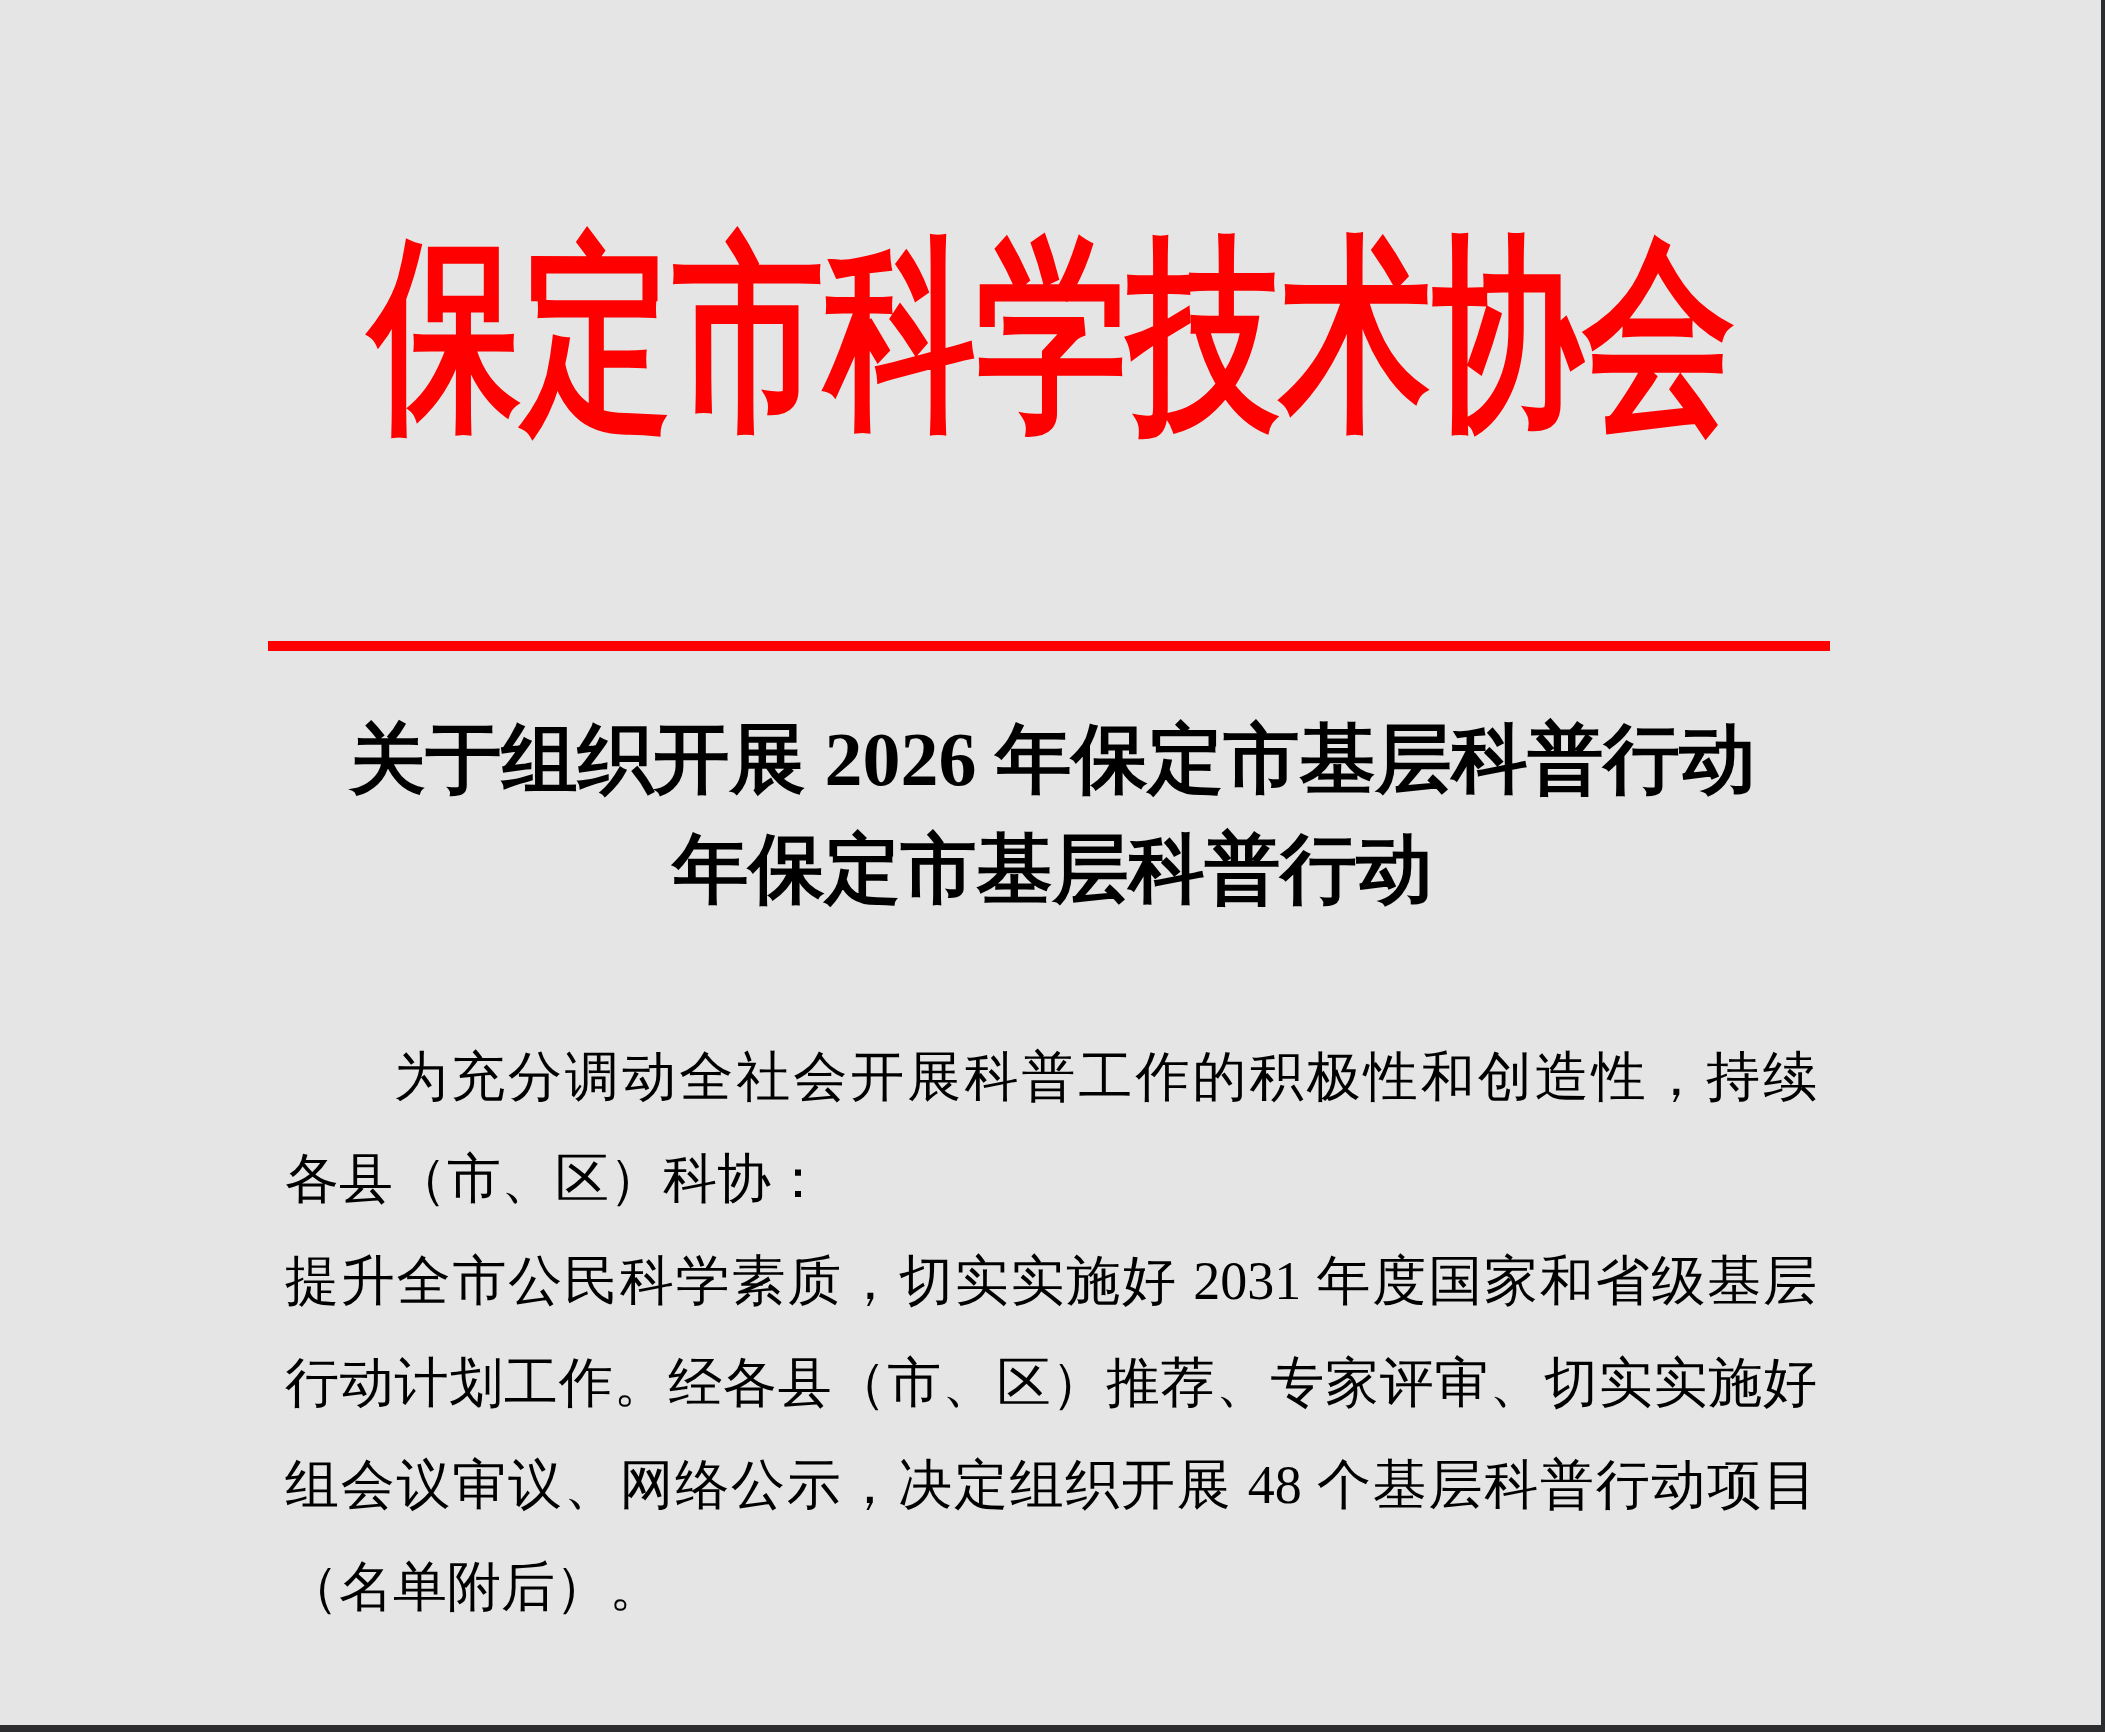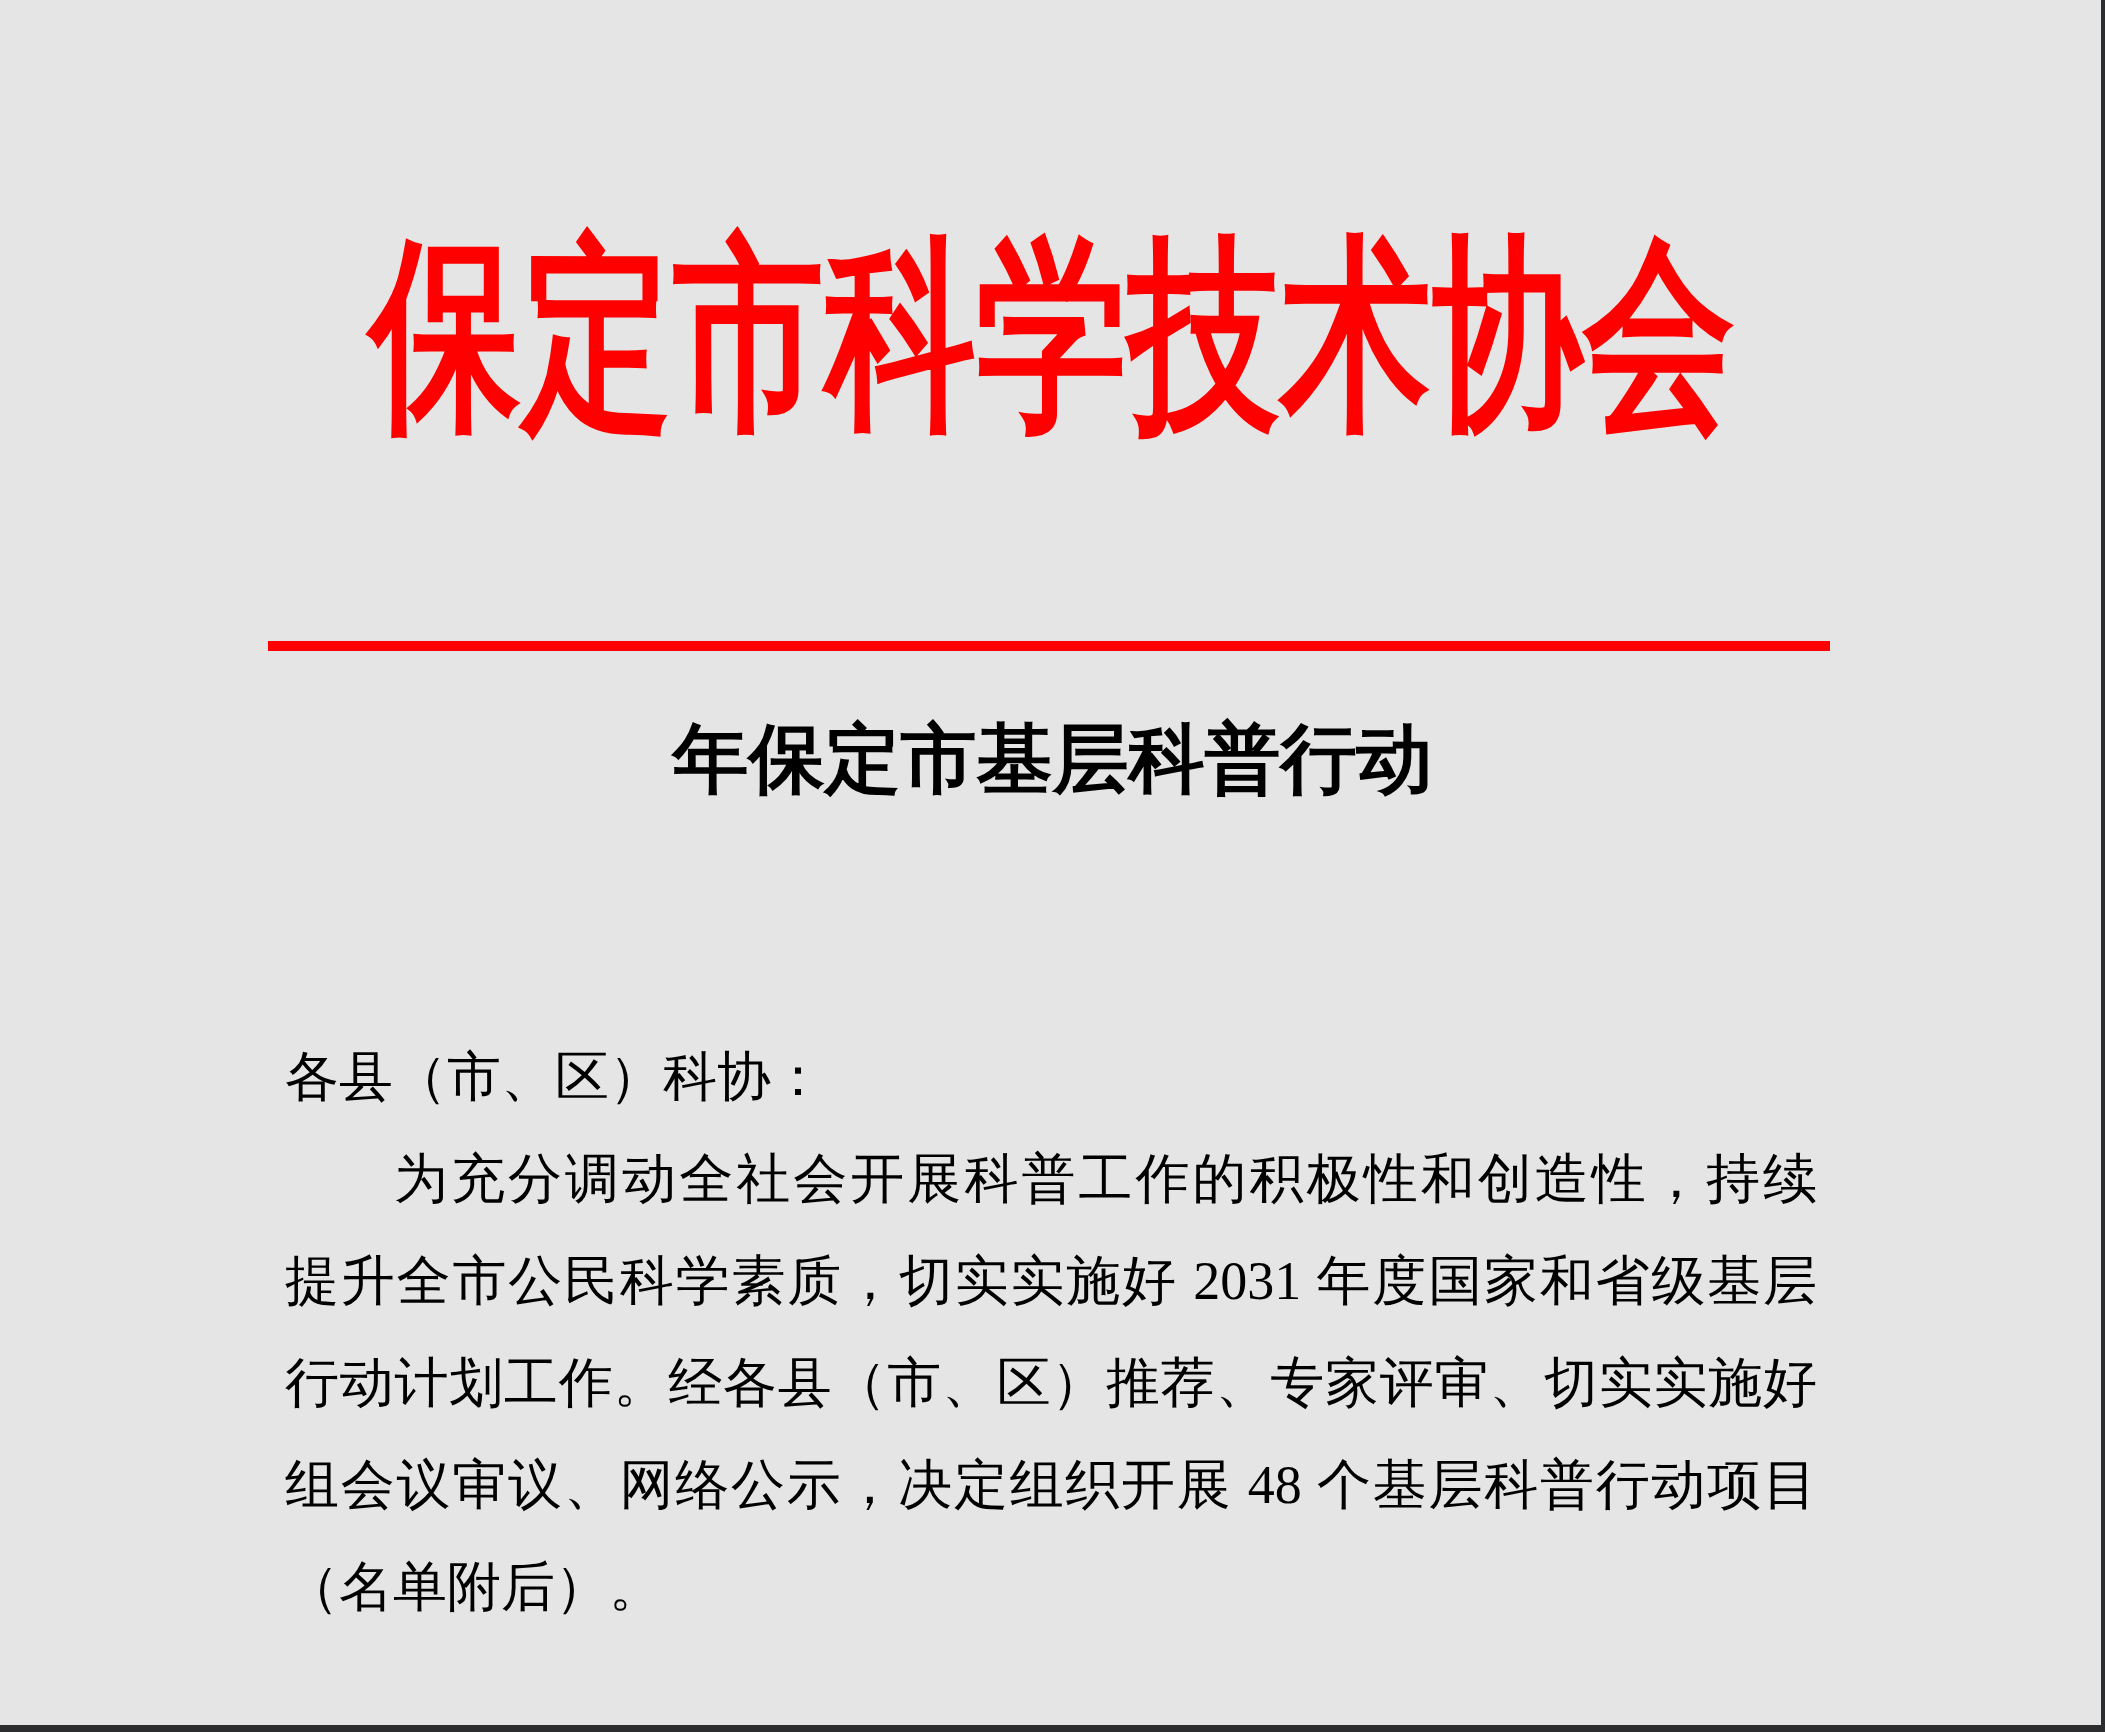--- a/index.html
+++ b/index.html
@@ -100,26 +100,27 @@
 </head>
 <body>
 
 <div class="page">
 
   <div class="org-title">保定市科学技术协会</div>
 
   <div class="red-rule"></div>
 
   <div class="doc-title">
+    <div>关于组织开展 2026 年保定市基层科普行动</div>
     <div>年保定市基层科普行动</div>
   </div>
 
   <div class="body-block">
+    <div class="line just indent2">为充分调动全社会开展科普工作的积极性和创造性，持续</div>
     <div class="line left">各县（市、区）科协：</div>
-    <div class="line just indent2">为充分调动全社会开展科普工作的积极性和创造性，持续</div>
     <div class="line just">提升全市公民科学素质，切实实施好 2031 年度国家和省级基层</div>
     <div class="line just">行动计划工作。经各县（市、区）推荐、专家评审、切实实施好</div>
     <div class="line just">组会议审议、网络公示，决定组织开展 48 个基层科普行动项目</div>
     <div class="line left">（名单附后）。</div>
   </div>
 
   <div class="edge-right"></div>
   <div class="edge-bottom"></div>
 
 </div>

